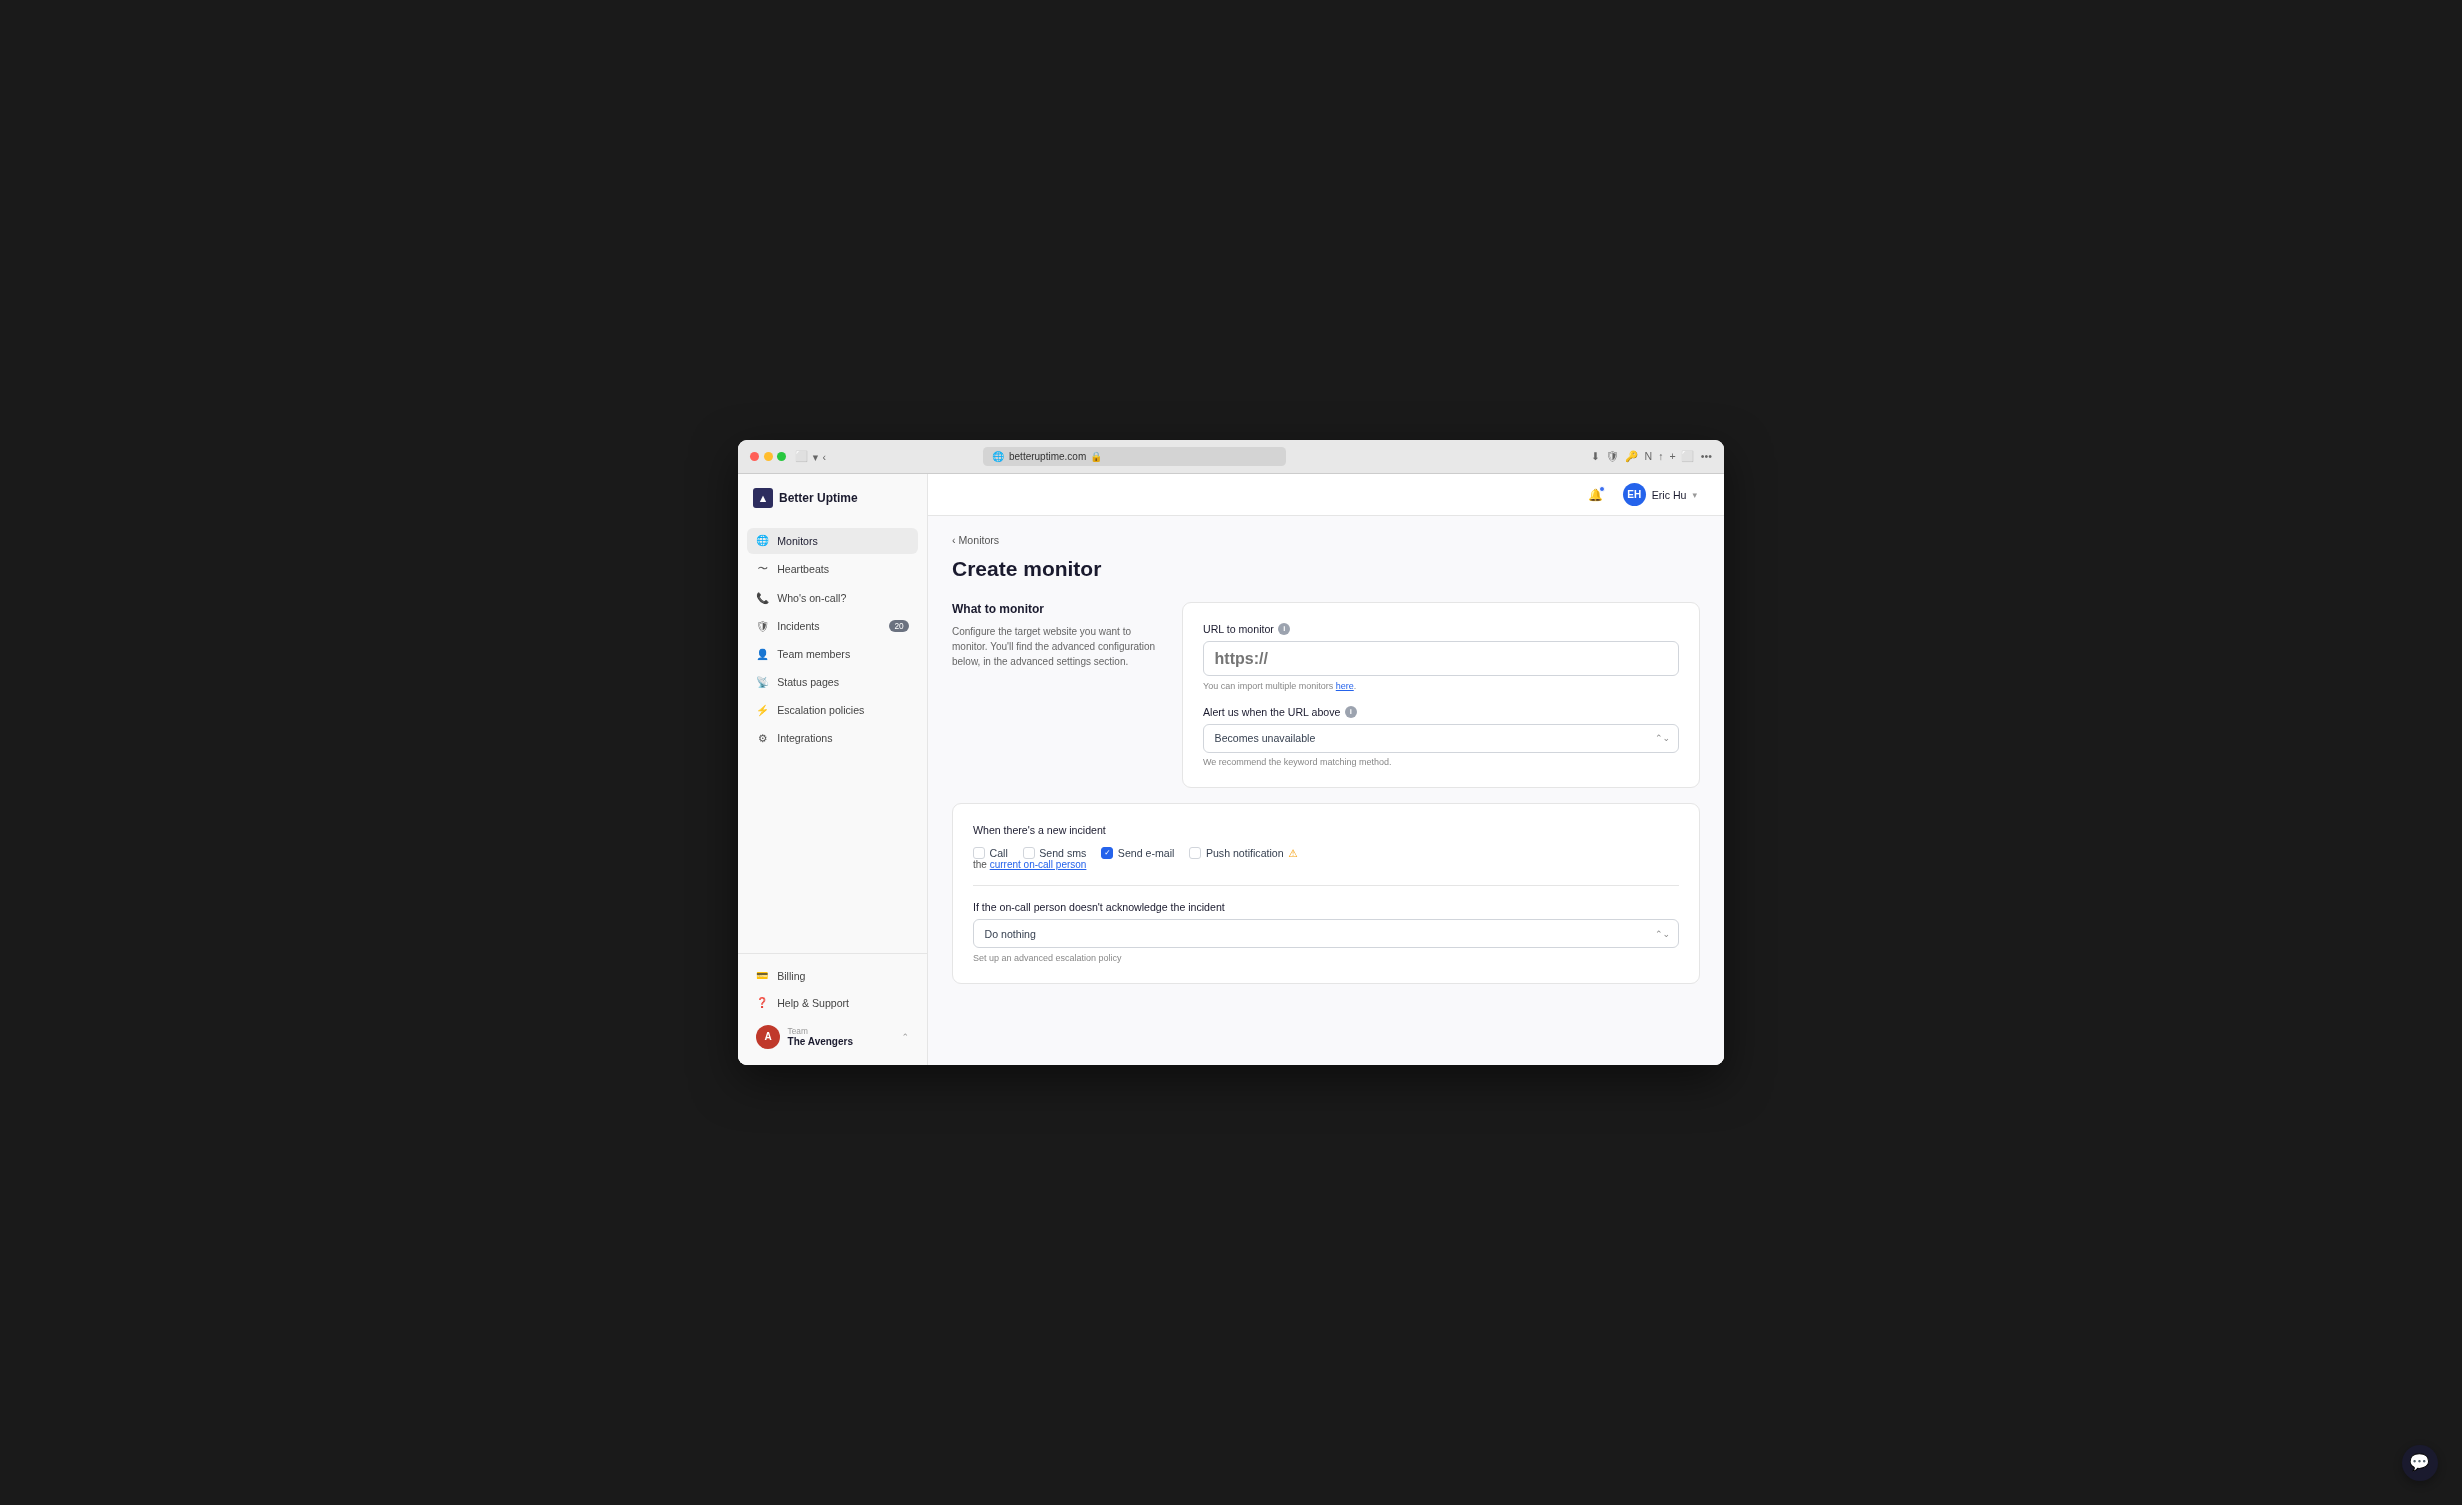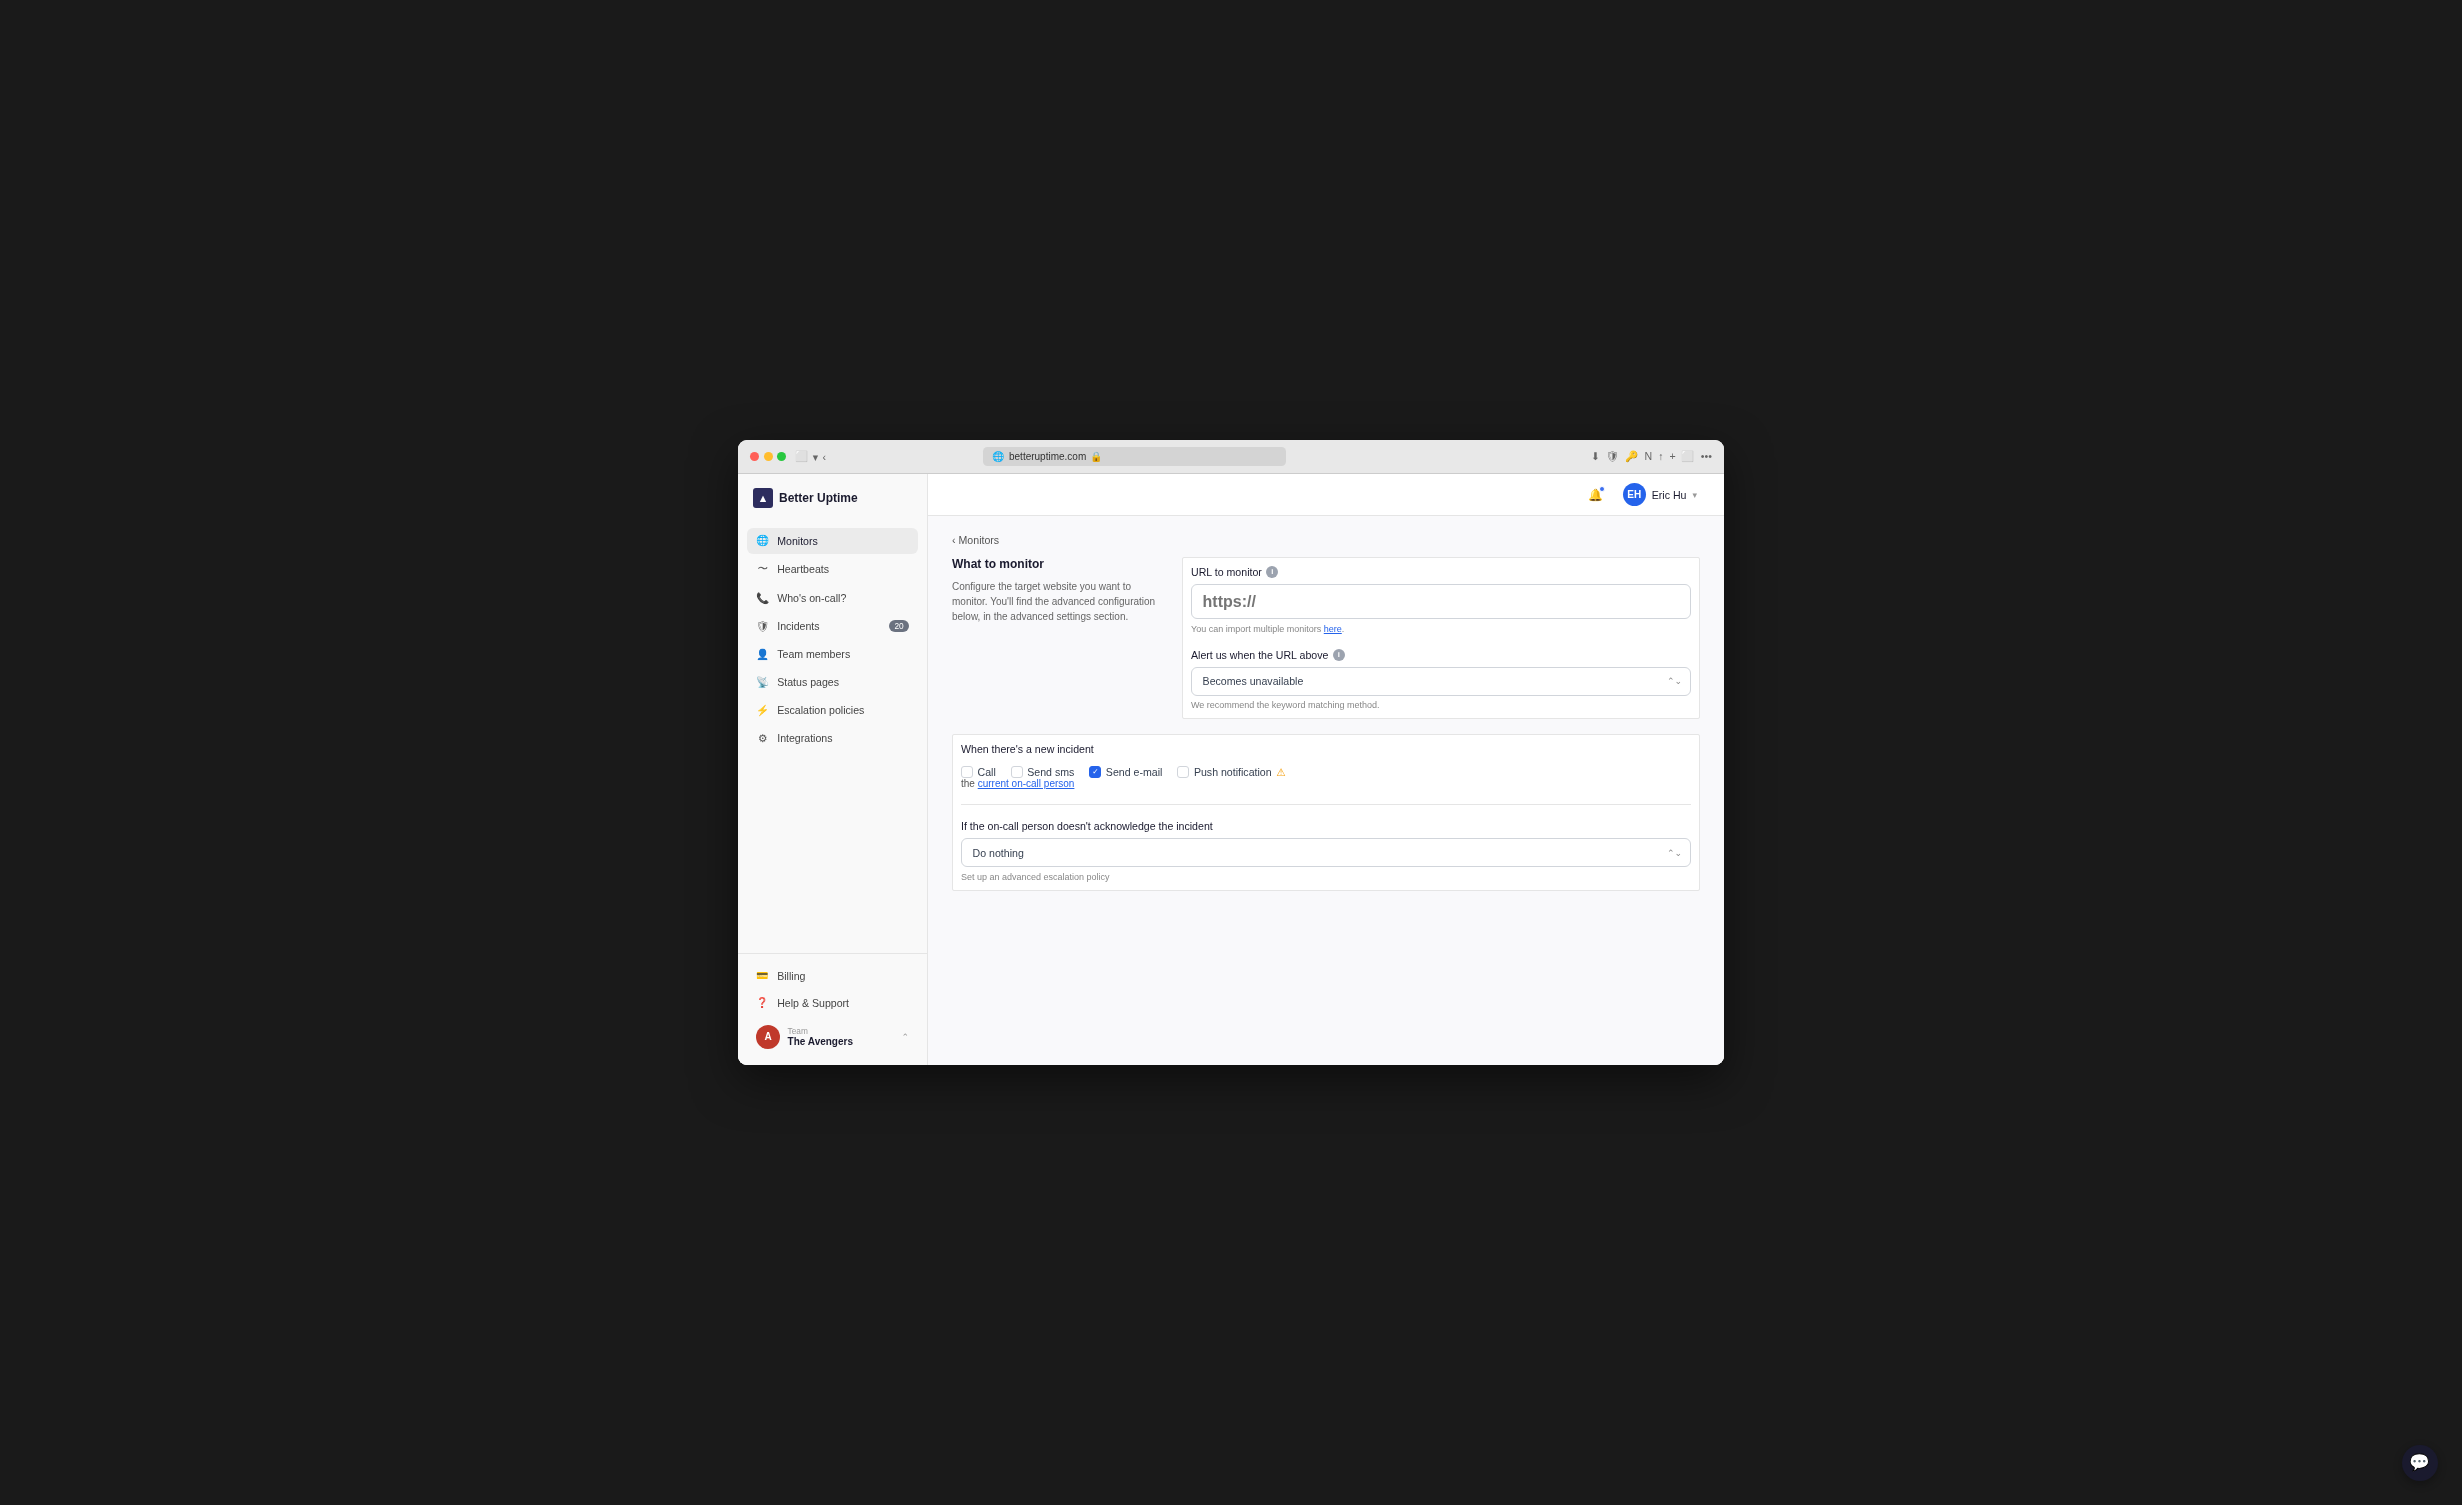--- a/index.html
+++ b/index.html
@@ -304,22 +304,22 @@
     }
     .form-description p a {
       color: #2563eb;
       text-decoration: underline;
     }
 
     .form-card {
       flex: 1;
       background: white;
       border: 0.8px solid #e5e5e5;
-      border-radius: 2px;
-      padding: 8px;
+      border-radius: 9px;
+      padding: 20px;
     }
 
     .form-group {
       margin-bottom: 15px;
     }
     .form-group:last-child { margin-bottom: 0; }
 
     .form-label {
       display: flex;
       align-items: center;
@@ -579,20 +579,21 @@
         </div>
       </div>
 
       <div class="page-body">
         <div class="breadcrumb">
           <span class="breadcrumb-back">
             ‹ <span>Monitors</span>
           </span>
         </div>
 
+        <h1 class="page-title">Create monitor</h1>
 
         <div class="form-sections">
 
           <div class="form-row">
             <div class="form-description">
               <h3>What to monitor</h3>
               <p>Configure the target website you want to monitor. You'll find the advanced configuration below, in the advanced settings section.</p>
             </div>
             <div class="form-card">
               <div class="form-group">

